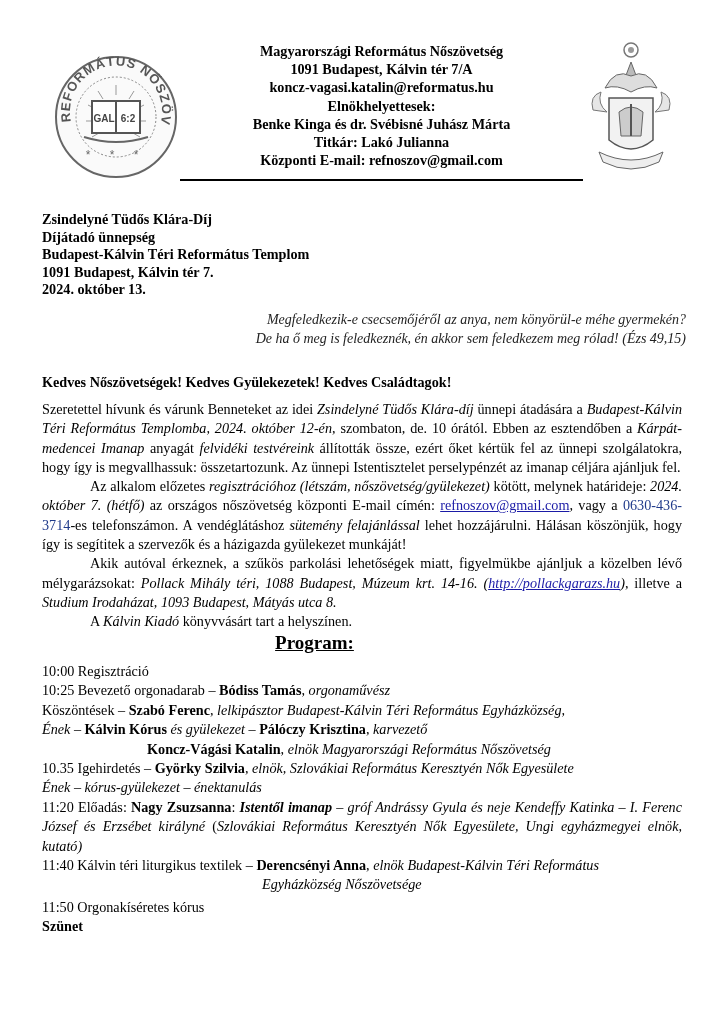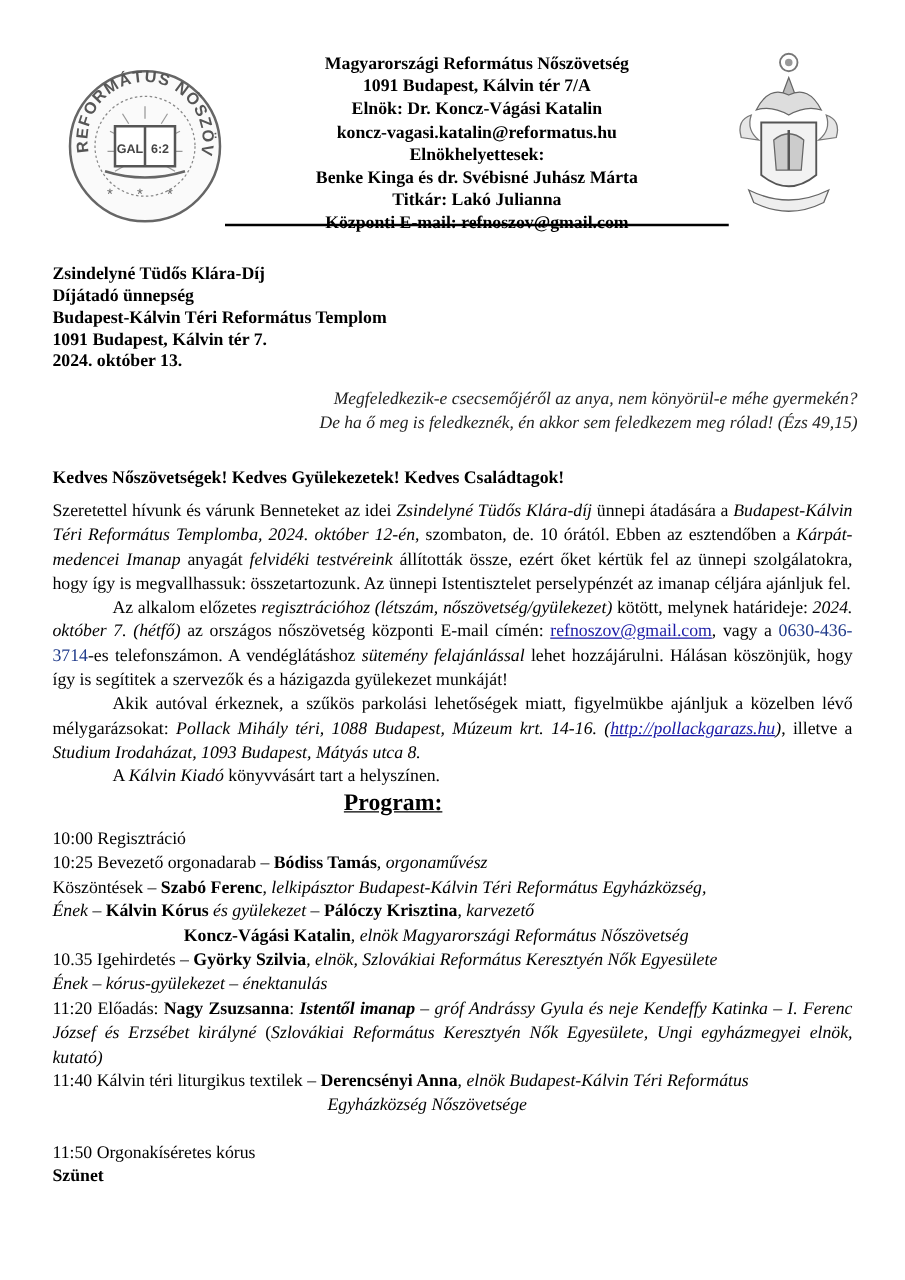--- a/index.html
+++ b/index.html
@@ -75,21 +75,20 @@
       <text x="50" y="67" font-family="Liberation Sans, sans-serif" font-size="10" font-weight="bold" fill="#444" text-anchor="middle">GAL</text>
       <text x="74" y="67" font-family="Liberation Sans, sans-serif" font-size="10" font-weight="bold" fill="#444" text-anchor="middle">6:2</text>
       <path d="M30 82 Q62 92 94 82" fill="none" stroke="#666" stroke-width="2"></path>
       <text x="62" y="104" font-family="Liberation Sans, sans-serif" font-size="12" fill="#666" text-anchor="middle" letter-spacing="8">* * *</text>
     </svg>
   </div>
 
   <div class="header-block">
     <div>Magyarországi Református Nőszövetség</div>
     <div>1091 Budapest, Kálvin tér 7/A</div>
-    <div>Elnök: Dr. Koncz-Vágási Katalin</div>
     <div>koncz-vagasi.katalin@reformatus.hu</div>
     <div>Elnökhelyettesek:</div>
     <div>Benke Kinga és dr. Svébisné Juhász Márta</div>
     <div>Titkár: Lakó Julianna</div>
     <div>Központi E-mail: refnoszov@gmail.com</div>
   </div>
   <div class="header-rule"></div>
 
   <div class="logo-right">
     <svg width="92" height="138" viewBox="0 0 92 138">
@@ -147,17 +146,17 @@
     <p class="row"><span>10.35 Igehirdetés – </span><b>Györky Szilvia</b><span>, </span><i>elnök, Szlovákiai Református Keresztyén Nők Egyesülete</i></p>
 
     <p class="row"><i>Ének – kórus-gyülekezet – énektanulás</i></p>
 
     <p class="row justify"><span>11:20 Előadás: </span><b>Nagy Zsuzsanna</b><span>: </span><b><i>Istentől imanap</i></b><i> – gróf Andrássy Gyula és neje Kendeffy Katinka – I. Ferenc József és Erzsébet királyné</i><span> (</span><i>Szlovákiai Református Keresztyén Nők Egyesülete, Ungi egyházmegyei elnök, kutató)</i></p>
 
     <p class="row"><span>11:40 Kálvin téri liturgikus textilek – </span><b>Derencsényi Anna</b><span>, </span><i>elnök Budapest-Kálvin Téri Református</i></p>
 
     <p class="row indent-2"><i>Egyházközség Nőszövetsége</i></p>
 
-    <p class="row" style="margin-top:18px"><span>11:50 Orgonakíséretes kórus</span></p>
+    <p class="row" style="margin-top:3px"><span>11:50 Orgonakíséretes kórus</span></p>
 
     <p class="row"><b>Szünet</b></p>
   </div>
 </div>
 
 </body></html>

